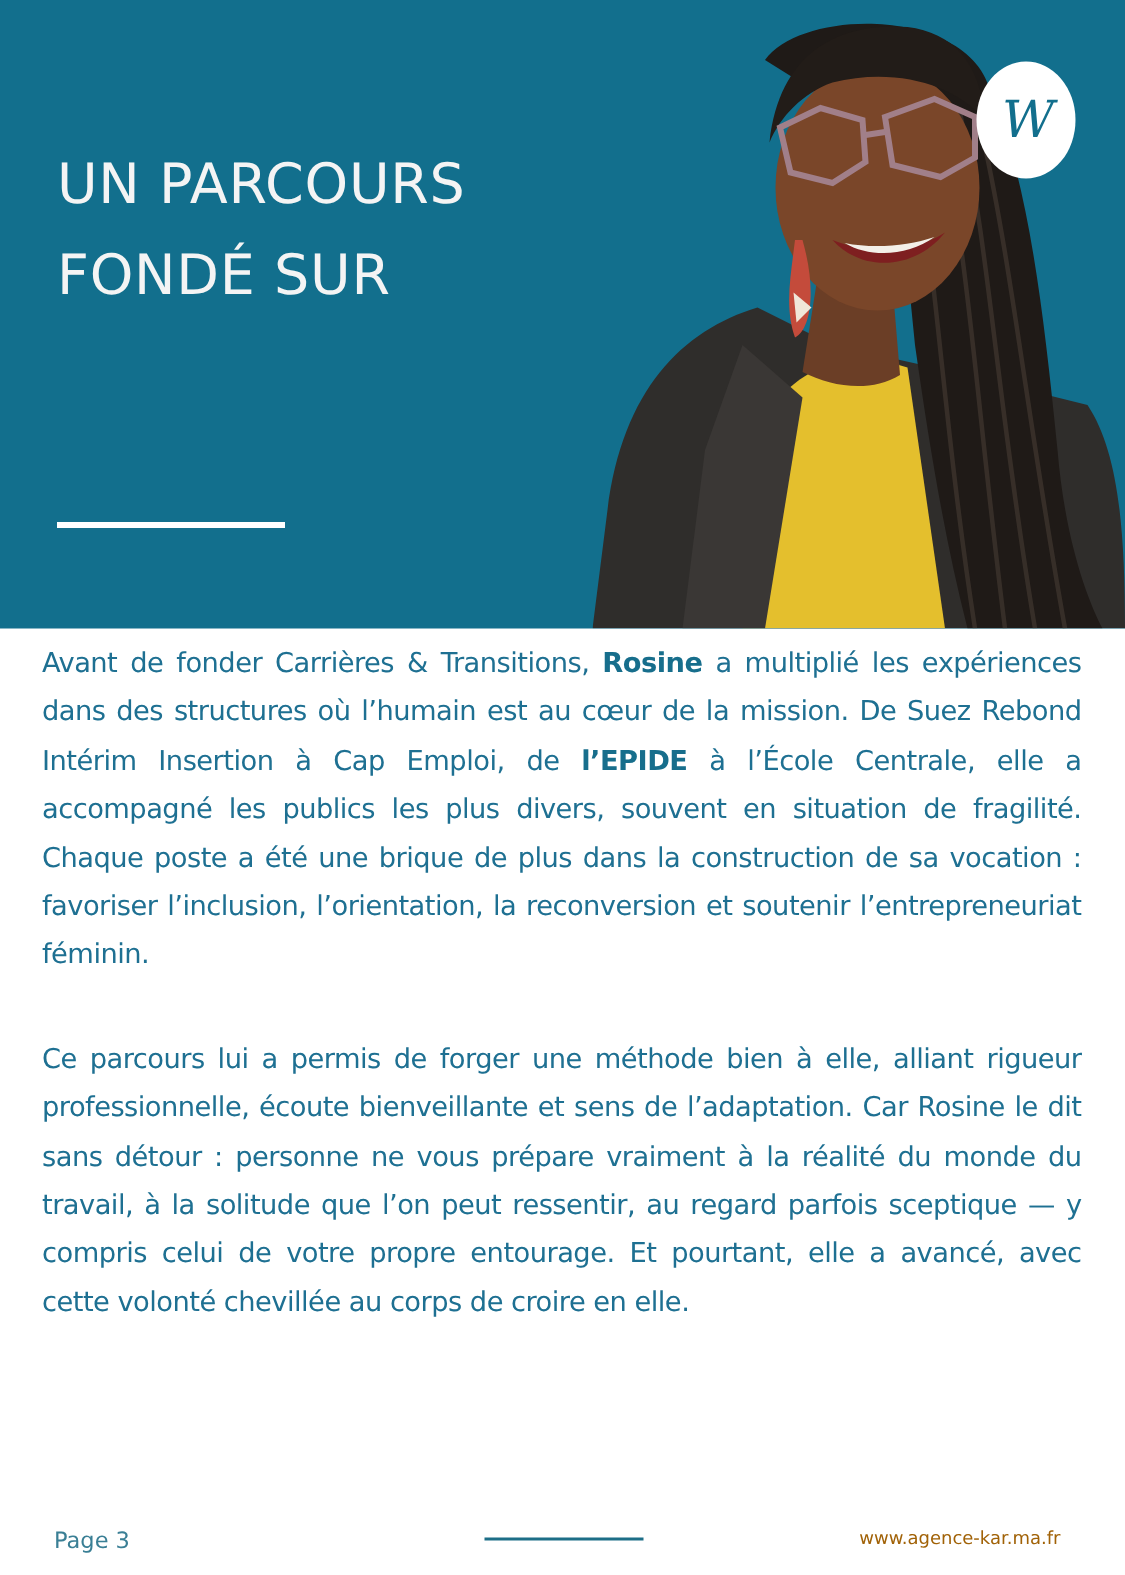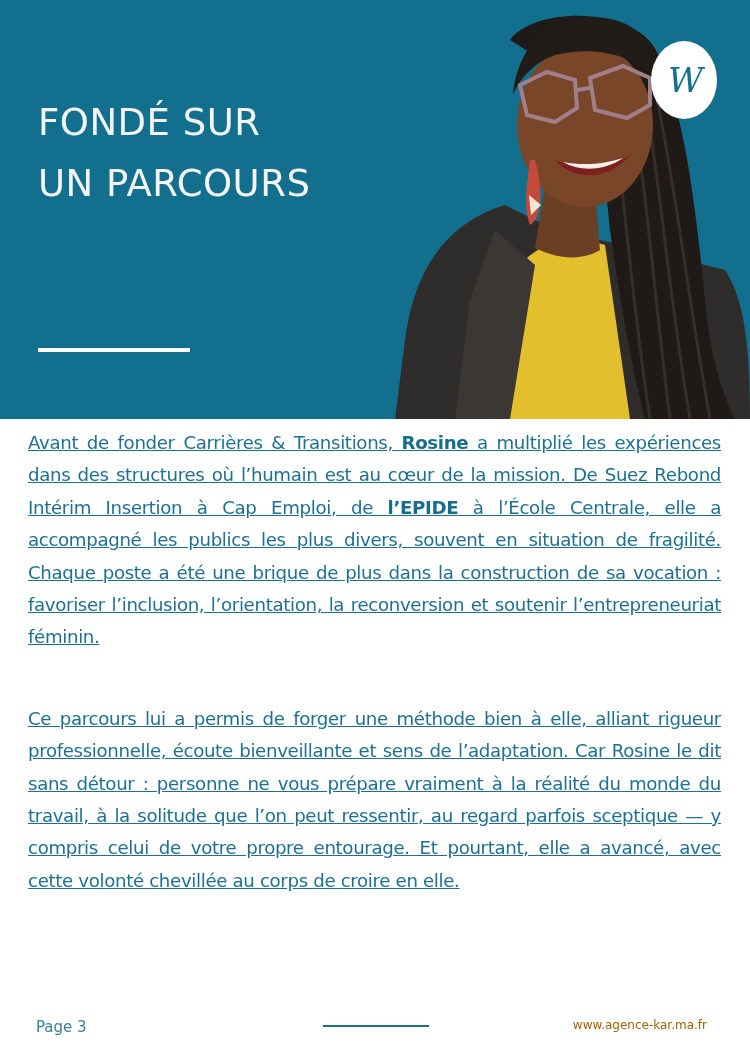--- a/index.html
+++ b/index.html
@@ -32,45 +32,44 @@
     .logo-badge span {
       font-family: "DejaVu Serif", serif; font-style: italic; font-size: 34px;
       color: #126f8d; letter-spacing: -3px; font-weight: 300;
     }
 
     .body-text {
       position: absolute; left: 28px; top: 427px; width: 693px;
       color: #1e7092; font-family: "DejaVu Sans", sans-serif;
       font-size: 18.2px; line-height: 32.4px; text-align: justify;
       letter-spacing: -0.35px;
-      text-decoration: underline;
     }
     .body-text p { margin: 0; }
-    .body-text p + p { margin-top: 49px; }
+    .body-text p + p { margin-top: 37px; }
     .body-text b { font-weight: 700; color: #176e8c; }
 
     .footer-page {
       position: absolute; left: 36px; top: 1018px; font-size: 15px; color: #3a7f95;
       font-family: "DejaVu Sans", sans-serif;
     }
     .footer-rule {
       position: absolute; left: 323px; top: 1025px; width: 106px; height: 2px; background: #1d6e87;
     }
     .footer-url {
       position: absolute; right: 43px; top: 1018px; font-size: 12px; color: #a16207;
       font-family: "DejaVu Sans", sans-serif;
     }
   </style>
 </head>
 <body>
 
 <div class="header">
   <h1 class="header-title">
+    <span>UN PARCOURS</span>
     <span>FONDÉ SUR</span>
-    <span>UN PARCOURS</span>
   </h1>
   <div class="header-underline"></div>
 
   <div class="portrait" title="Portrait of Rosine smiling, wearing glasses, braids, yellow top and dark blazer">
     <svg viewBox="0 0 355 419" preserveAspectRatio="none">
 
       <path d="M0,419 L10,340 C20,260 60,220 110,205 L160,230 L250,250 L330,270 C350,300 355,350 355,419 Z" fill="#2f2d2b"></path>
 
       <path d="M130,260 C150,240 180,235 210,245 L235,419 L100,419 C105,360 115,300 130,260 Z" fill="#e4bf2d"></path>
 

